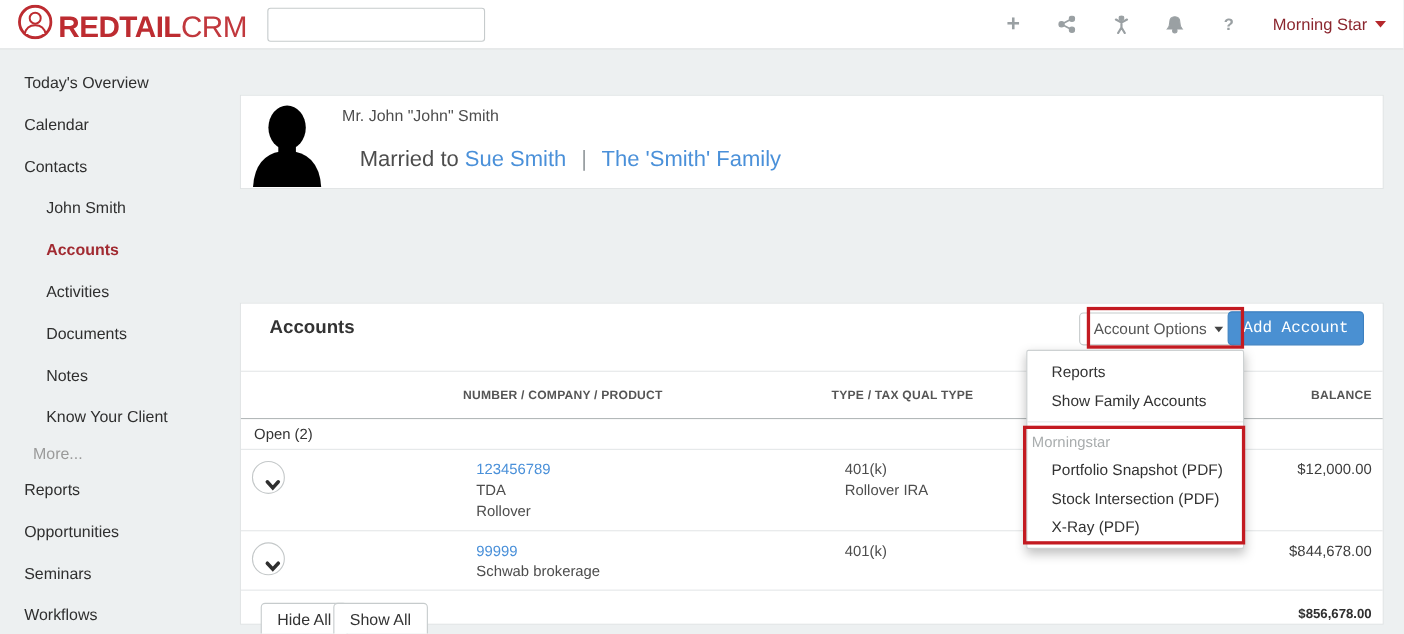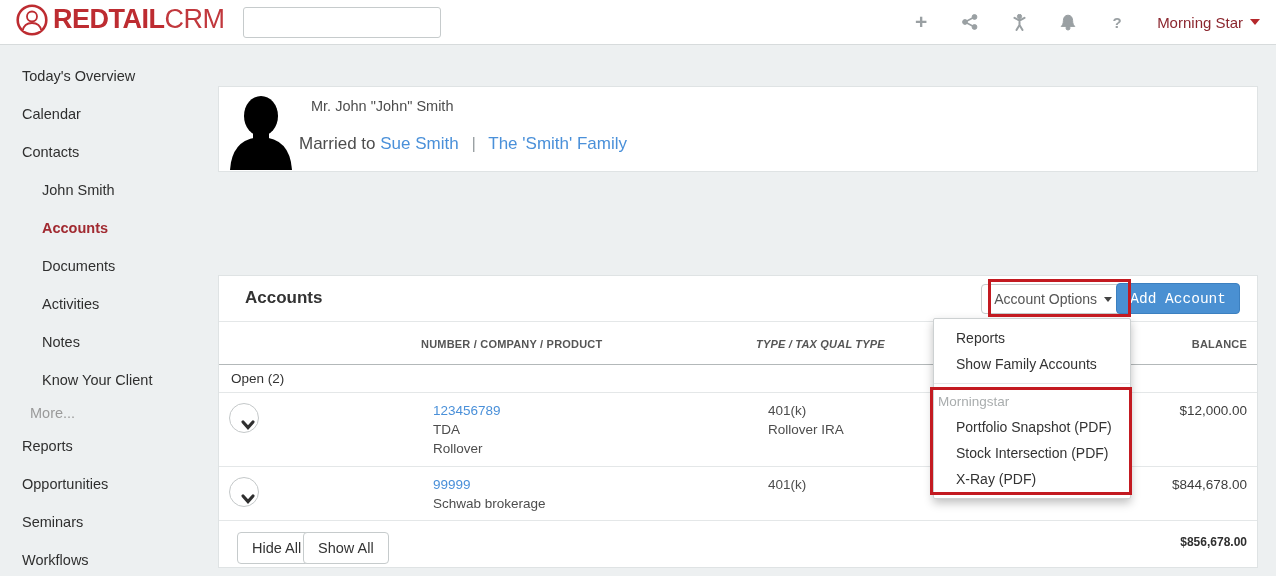--- a/index.html
+++ b/index.html
@@ -11,21 +11,21 @@
     color:#333;
     overflow:hidden;
   }
 
   
   .topbar {
     position:absolute; top:0; left:0; width:1276px; height:45px;
     background:#fff; border-bottom:1px solid #d7dbdc;
     display:flex; align-items:center; z-index:10;
   }
-  .brand { display:flex; align-items:flex-start; margin-left:16px; cursor:pointer; }
+  .brand { display:flex; align-items:flex-end; margin-left:16px; cursor:pointer; }
   .brand svg { margin-right:5px; }
   .brand-bold { font-size:27px; font-weight:700; color:#bd2c31; letter-spacing:-0.5px; }
   .brand-light { font-size:27px; font-weight:300; color:#c1383d; letter-spacing:-0.5px; }
   .search-input {
     margin-left:18px; width:198px; height:31px;
     border:1px solid #c6cbcc; border-radius:3px; background:#fff;
     font-size:14px; padding:0 8px; outline:none; color:#333;
   }
   .top-actions {
     margin-left:auto; display:flex; align-items:center; gap:31px; margin-right:16px;
@@ -53,21 +53,21 @@
   .side-item.active { color:#a12a31; font-weight:700; }
   .side-item.muted { height:28px; color:#9a9a9a; font-weight:400; padding-left:30px; }
 
   
   .contact-card {
     position:absolute; left:218px; top:86px; width:1040px; height:86px;
     background:#fff; border:1px solid #dfe3e4;
   }
   .avatar { position:absolute; left:3px; top:3px; width:78px; height:80px; }
   .contact-name { position:absolute; left:92px; top:11px; font-size:14.5px; color:#4d4d4d; }
-  .contact-rel { position:absolute; left:80px; top:47px; font-size:17px; color:#4d4d4d; }
+  .contact-rel { position:absolute; left:108px; top:47px; font-size:20px; color:#4d4d4d; }
   .link { color:#4a90d9; cursor:pointer; text-decoration:none; }
   .rel-sep { color:#9aa0a3; margin:0 8px; }
 
   
   .accounts-panel {
     position:absolute; left:218px; top:275px; width:1040px; height:293px;
     background:#fff; border:1px solid #dfe3e4;
   }
   .panel-header { position:relative; height:45px; }
   .panel-title { position:absolute; left:26px; top:12px; font-size:17px; font-weight:700; color:#333; }
@@ -83,24 +83,24 @@
     border-left:4px solid transparent; border-right:4px solid transparent;
     border-top:5px solid #444;
   }
   .add-account-btn {
     position:absolute; right:17px; top:7px; height:31px; padding:0 13px;
     background:#4a90d2; border:1px solid #3c80c0; border-radius:4px;
     color:#fff; font-size:14.5px; cursor:pointer;
     font-family:Liberation Mono, monospace;
   }
 
-  .col-header-row { position:relative; height:44px; border-top:1px solid #e4e7e8; border-bottom:1px solid #b3b8b9; }
+  .col-header-row { position:relative; height:44px; border-top:1px solid #e4e7e8; border-bottom:1px solid #b3b8b9;margin-top:16px; }
   .col-label { position:absolute; top:16px; font-size:11px; font-weight:700; color:#555; letter-spacing:0.2px; }
   .col-number { left:202px; }
-  .col-type { left:537px;font-style:italic; }
+  .col-type { left:537px; }
   .col-balance { right:10px; }
 
   .group-row { height:28px; display:flex; align-items:center; padding-left:12px;
     font-size:13.5px; color:#333; border-bottom:1px solid #e4e7e8; }
 
   .acct-row { position:relative; border-bottom:1px solid #e4e7e8; }
   .row-1 { height:74px; }
   .row-2 { height:54px; }
   .toggle-circle {
     position:absolute; left:10px; top:10px; width:30px; height:30px;
@@ -179,22 +179,22 @@
     </span>
   </div>
 </div>
 
 <div class="sidebar">
   <div class="side-item">Today's Overview</div>
   <div class="side-item">Calendar</div>
   <div class="side-item">Contacts</div>
   <div class="side-item sub">John Smith</div>
   <div class="side-item sub active">Accounts</div>
+  <div class="side-item sub">Activities</div>
   <div class="side-item sub">Documents</div>
-  <div class="side-item sub">Activities</div>
   <div class="side-item sub">Notes</div>
   <div class="side-item sub">Know Your Client</div>
   <div class="side-item muted">More...</div>
   <div class="side-item">Reports</div>
   <div class="side-item">Opportunities</div>
   <div class="side-item">Seminars</div>
   <div class="side-item">Workflows</div>
 </div>
 
 <div class="contact-card">

